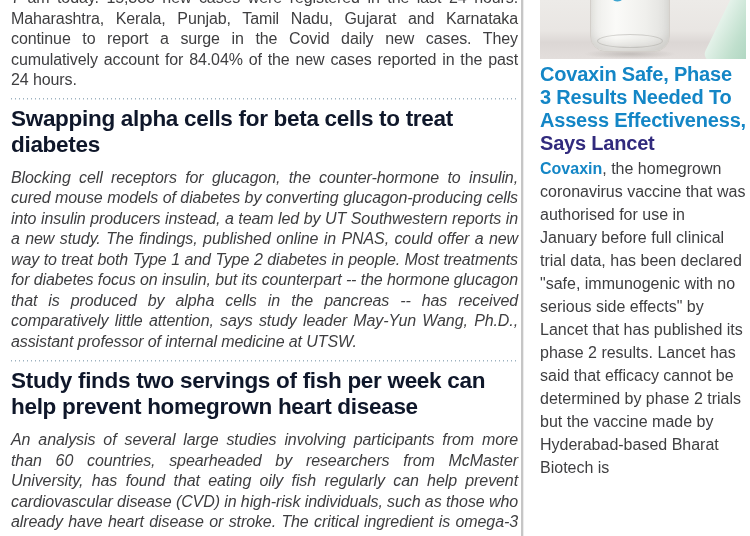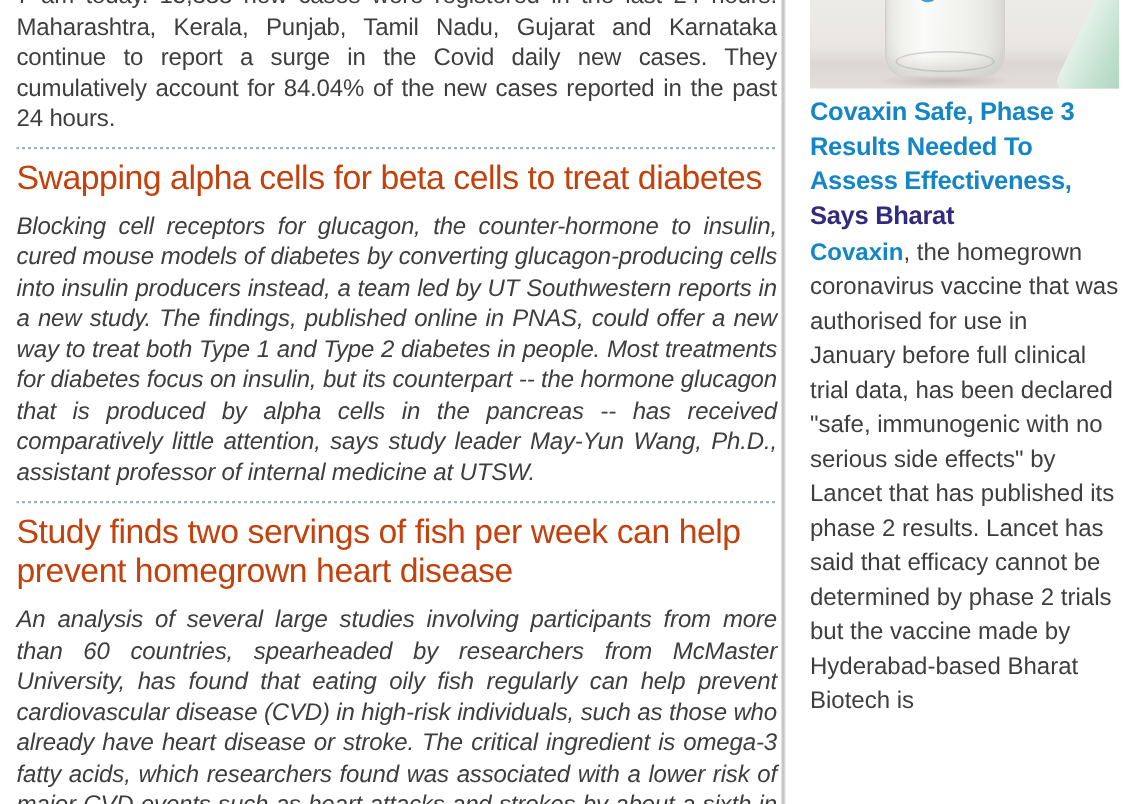--- a/index.html
+++ b/index.html
@@ -7,21 +7,21 @@
               font-family:"Liberation Sans", sans-serif; }
   body { position:relative; }
 
   
   .main-col { position:absolute; left:11px; top:-12px; width:507px; }
   .body-par { font-size:16px; line-height:20.5px; color:#3e3e40;
               text-align:justify; letter-spacing:-0.1px; }
   .dotrule  { height:2px; border:none; margin:7px 0 6px 0;
               background-image:repeating-linear-gradient(90deg,#9db2c0 0 1.5px,transparent 1.5px 4px);
               background-size:100% 1.5px; background-repeat:no-repeat; background-position:center; }
-  .headline { font-size:22.5px; line-height:26px; font-weight:normal; color:#c2410c;
+  .headline { font-size:22.5px; line-height:26px; font-weight:bold; color:#0f172a;
               letter-spacing:-0.3px; margin:0 0 10px 0; cursor:pointer; }
   .art-body { margin-bottom:8px;font-style:italic; }
 
   
   .vrule { position:absolute; left:521px; top:0; width:2px; height:536px;
            background:#c6c6c6; box-shadow:1px 0 0 #ececec; }
 
   
   .sidebar { position:absolute; left:540px; top:0; width:206px; }
   .photo { position:relative; width:206px; height:59px; overflow:hidden;
@@ -33,21 +33,21 @@
           border:1px solid #d3cfca; border-radius:6px 6px 16px 16px;
           background:linear-gradient(90deg,rgba(236,236,233,.95) 0%,rgba(252,252,250,.92) 32%,rgba(240,240,237,.95) 70%,rgba(224,224,221,.95) 100%);
           box-shadow:inset 0 -7px 9px rgba(185,182,177,.45); }
   .vial::after { content:""; position:absolute; left:6px; right:6px; bottom:3px; height:12px;
                  border-radius:50%; border:1px solid rgba(165,162,157,.45); }
   .vial-label { position:absolute; left:10px; top:12px; display:inline-block;
                 transform:rotate(90deg); transform-origin:center;
                 color:#3ea4cf; font-weight:bold; font-size:19px; letter-spacing:2px; }
   .vial-shadow { position:absolute; left:44px; top:49px; width:92px; height:10px;
                  background:radial-gradient(ellipse at center,rgba(150,145,140,.4) 0%,rgba(150,145,140,0) 70%); }
-  .side-head { margin:4px 0 2px 0; font-weight:bold; font-size:17px; line-height:23px;
+  .side-head { margin:4px 0 2px 0; font-weight:bold; font-size:20px; line-height:23px;
                letter-spacing:-0.2px; cursor:pointer; }
   .side-head .t-blue { color:#1486c6; }
   .side-head .t-navy { color:#312a7d; display:block; }
   .side-par { font-size:16px; line-height:23px; color:#3e3e40; text-align:left; }
   .lead-link { color:#1486c6; font-weight:bold; cursor:pointer;text-align:center; }
 </style>
 </head>
 <body>
 
 <div class="main-col">
@@ -70,17 +70,17 @@
   <div class="photo">
     <div class="syringe"></div>
     <div class="vial-shadow"></div>
     <div class="vial">
       <span class="vial-label">CO</span>
     </div>
   </div>
 
   <h3 class="side-head">
     <span class="t-blue">Covaxin Safe, Phase 3 Results Needed To Assess Effectiveness,</span>
-    <span class="t-navy">Says Bharat</span>
+    <span class="t-navy">Says Lancet</span>
   </h3>
 
   <p class="side-par"><span class="lead-link">Covaxin</span><span>, the homegrown coronavirus vaccine that was authorised for use in January before full clinical trial data, has been declared "safe, immunogenic with no serious side effects" by Lancet that has published its phase 2 results. Lancet has said that efficacy cannot be determined by phase 2 trials but the vaccine made by Hyderabad-based Bharat Biotech is</span></p>
 </div>
 
 </body></html>

